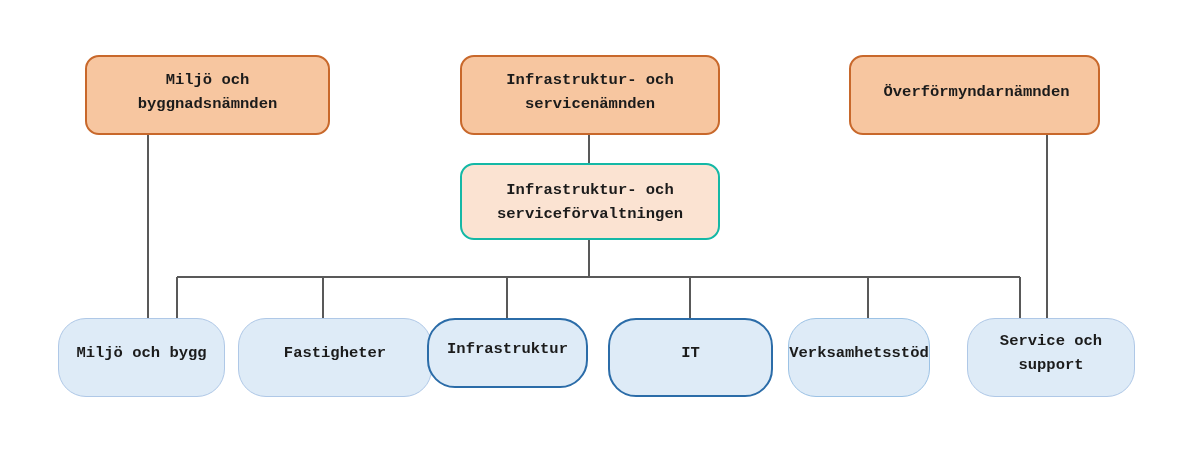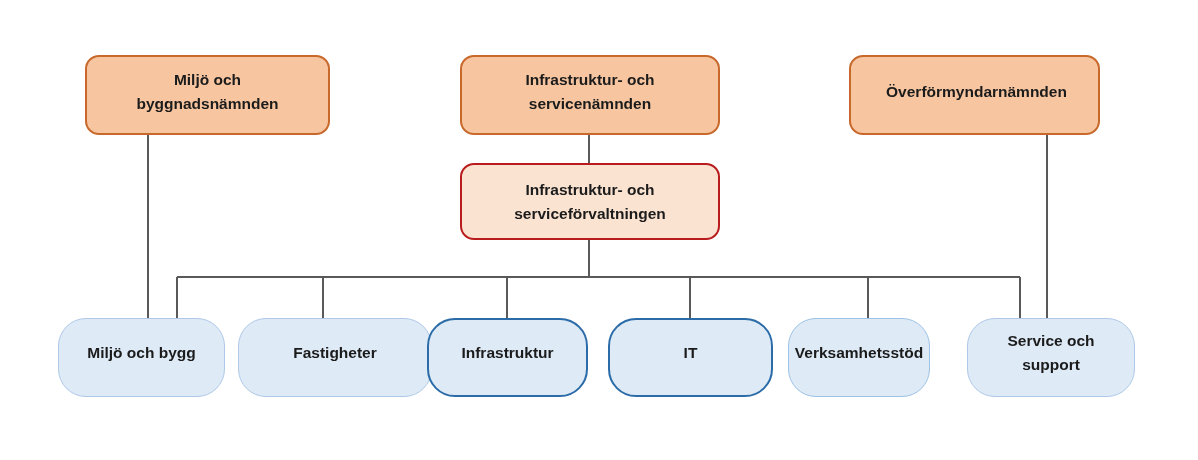--- a/index.html
+++ b/index.html
@@ -6,21 +6,21 @@
     margin: 0;
     padding: 0;
     background: #ffffff;
   }
   .canvas {
     position: relative;
     width: 1198px;
     height: 460px;
     background: #ffffff;
     overflow: hidden;
-    font-family: Liberation Sans, sans-serif;
+    font-family: Liberation Mono, monospace;
   }
   .connectors {
     position: absolute;
     left: 0;
     top: 0;
     z-index: 0;
   }
   .node {
     position: absolute;
     z-index: 1;
@@ -36,41 +36,41 @@
     border-radius: 14px;
     padding: 0 14px;
   }
   .committee {
     background: #f7c6a0;
     border: 2px solid #c8682b;
     padding-bottom: 6px;
   }
   .administration {
     background: #fbe3d2;
-    border: 2px solid #b91c1c;
+    border: 2px solid #14b8a6;
   }
   .department {
     background: #deebf7;
     border-radius: 28px;
     padding-bottom: 9px;
   }
   .border-light { border: 1.6px solid #afc8e7; }
   .border-cyan  { border: 1.6px solid #9cc2e5; }
   .border-dark  { border: 2px solid #2b6ca8; }
 
   
   .n-committee-0 { left: 85px;  top: 55px;  width: 245px; height: 80px; }
   .n-committee-1 { left: 460px; top: 55px;  width: 260px; height: 80px; }
   .n-committee-2 { left: 849px; top: 55px;  width: 251px; height: 80px; padding-left: 18px; }
   
   .n-admin      { left: 460px; top: 163px; width: 260px; height: 77px; }
   
   .n-dept-0 { left: 58px;  top: 318px; width: 167px; height: 79px; }
   .n-dept-1 { left: 238px; top: 318px; width: 194px; height: 79px; }
-  .n-dept-2 { left: 427px; top: 318px; width: 161px; height: 79px; }
+  .n-dept-2 { left: 427px; top: 318px; width: 161px; height: 70px; }
   .n-dept-3 { left: 608px; top: 318px; width: 165px; height: 79px; }
   .n-dept-4 { left: 788px; top: 318px; width: 142px; height: 79px; }
   .n-dept-5 { left: 967px; top: 318px; width: 168px; height: 79px; }
 </style>
 </head>
 <body>
 
 <div class="canvas">
 
   <svg class="connectors" width="1198" height="460" viewBox="0 0 1198 460" stroke="#595959" stroke-width="2" fill="none">

